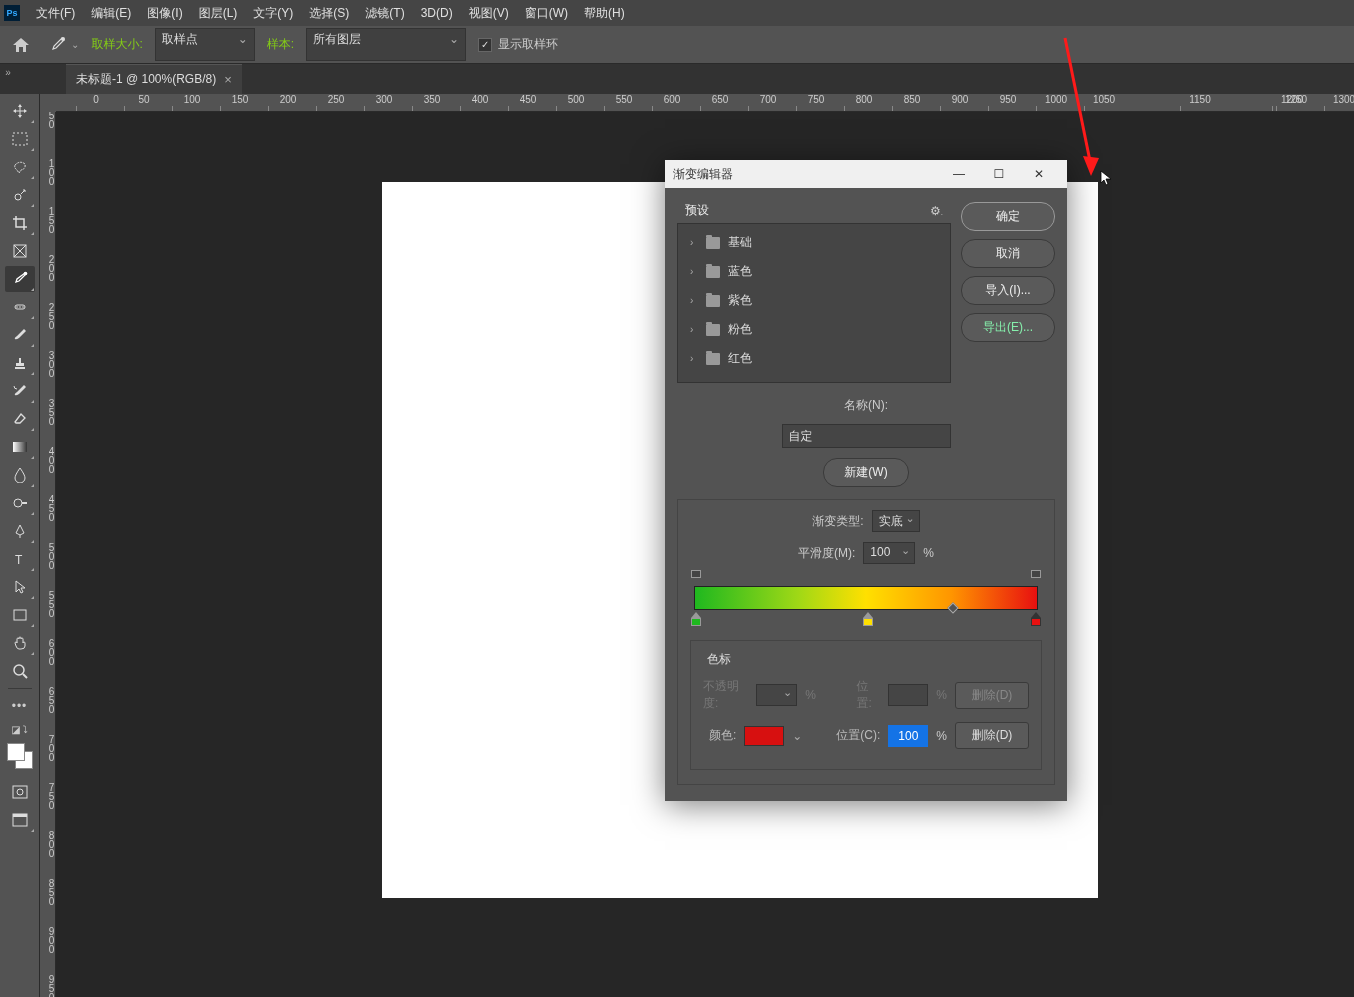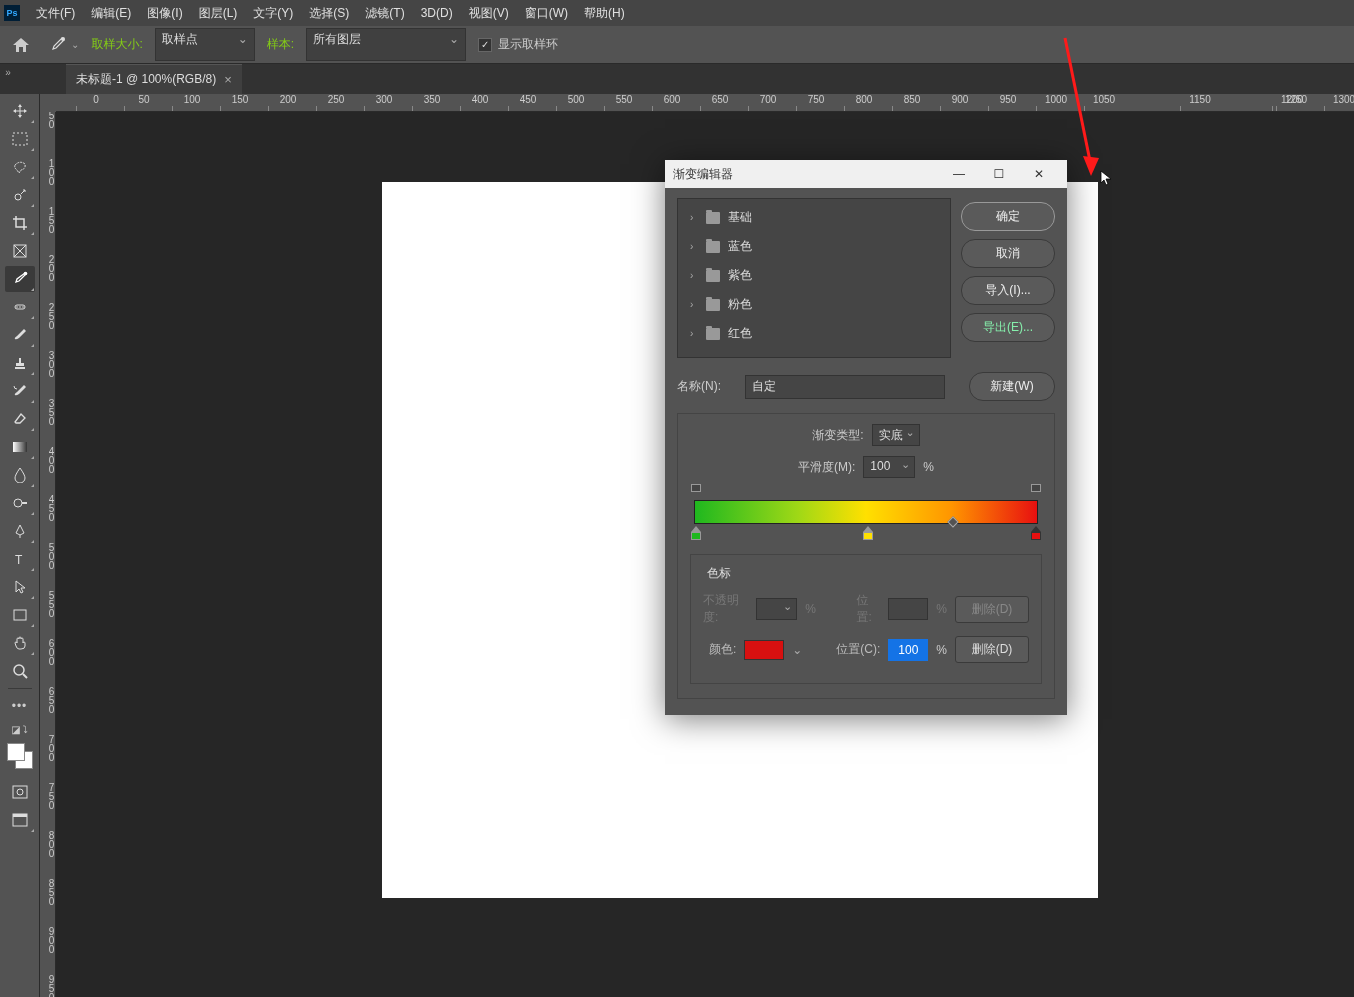--- a/index.html
+++ b/index.html
@@ -63,21 +63,21 @@
 .preset-item { display: flex; align-items: center; gap: 8px; padding: 6px 12px; color: #ddd; cursor: pointer; }
 .preset-chevron { width: 8px; color: #aaa; font-size: 10px; }
 .folder-icon { width: 14px; height: 12px; background: #999; border-radius: 1px; position: relative; }
 .folder-icon::before { content: ''; position: absolute; top: -2px; left: 0; width: 6px; height: 2px; background: #999; border-radius: 1px 1px 0 0; }
 
 .side-buttons { width: 94px; display: flex; flex-direction: column; gap: 8px; padding-top: 4px; }
 .ps-button { background: #5a5a5a; color: #eee; border: 1px solid #3a3a3a; border-radius: 14px; padding: 5px 0; text-align: center; cursor: pointer; }
 .ps-button.highlight { border: 1px solid #999; }
 .ps-button.disabled { color: #86efac; }
 
-.name-row { display: flex; align-items: center; gap: 24px; margin-top: 14px; }
+.name-row { display: flex; align-items: center; gap: 10px; margin-top: 14px; flex-direction: column; }
 .name-input { flex: 1; background: #454545; border: 1px solid #333; color: #ddd; padding: 4px 6px; height: 24px; }
 .new-btn { width: 86px; }
 
 .grad-section { border: 1px solid #444; margin-top: 12px; padding: 10px 12px 14px 12px; }
 .field-row { display: flex; align-items: center; gap: 8px; margin-bottom: 10px; justify-content: center; }
 .mini-select { background: #454545; border: 1px solid #333; color: #ddd; padding: 2px 16px 2px 6px; height: 22px; position: relative; }
 .mini-select::after { content: '⌄'; position: absolute; right: 4px; top: 1px; color: #aaa; font-size: 11px; }
 .mini-input { background: #454545; border: 1px solid #333; color: #ddd; padding: 2px 4px; width: 40px; height: 22px; text-align: center; }
 .mini-input.sel { background: #1473e6; color: #fff; border-color: #1473e6; }
 
@@ -395,20 +395,24 @@
 <div class="dialog">
   <div class="dialog-title">
     <span class="dialog-title-txt">渐变编辑器</span>
     <div class="win-btn">—</div>
     <div class="win-btn">☐</div>
     <div class="win-btn">✕</div>
   </div>
   <div class="dialog-body">
     <div class="dialog-row">
       <div class="presets-panel">
+        <div class="presets-header">
+          <span class="presets-title">预设</span>
+          <span class="gear-icon">⚙<span style="font-size:8px;">.</span></span>
+        </div>
         <div class="preset-list">
           <div class="preset-item">
               <span class="preset-chevron">›</span>
               <span class="folder-icon"></span>
               <span>基础</span>
             </div>
           <div class="preset-item">
               <span class="preset-chevron">›</span>
               <span class="folder-icon"></span>
               <span>蓝色</span>

